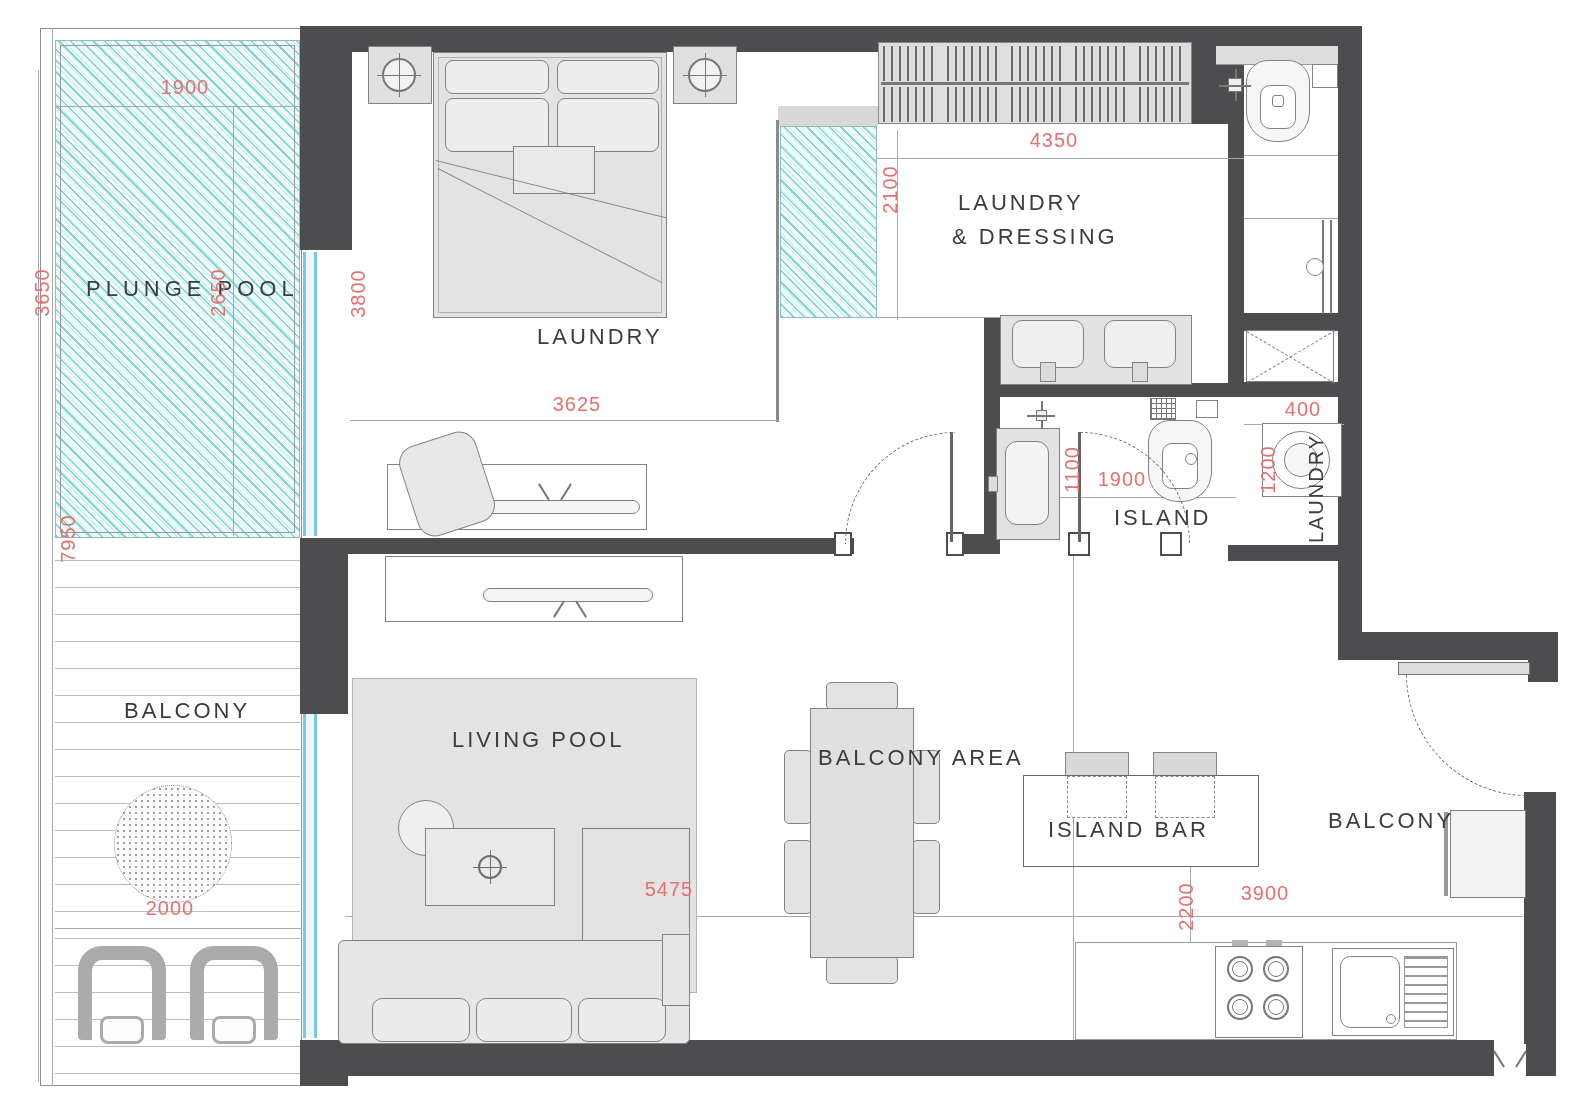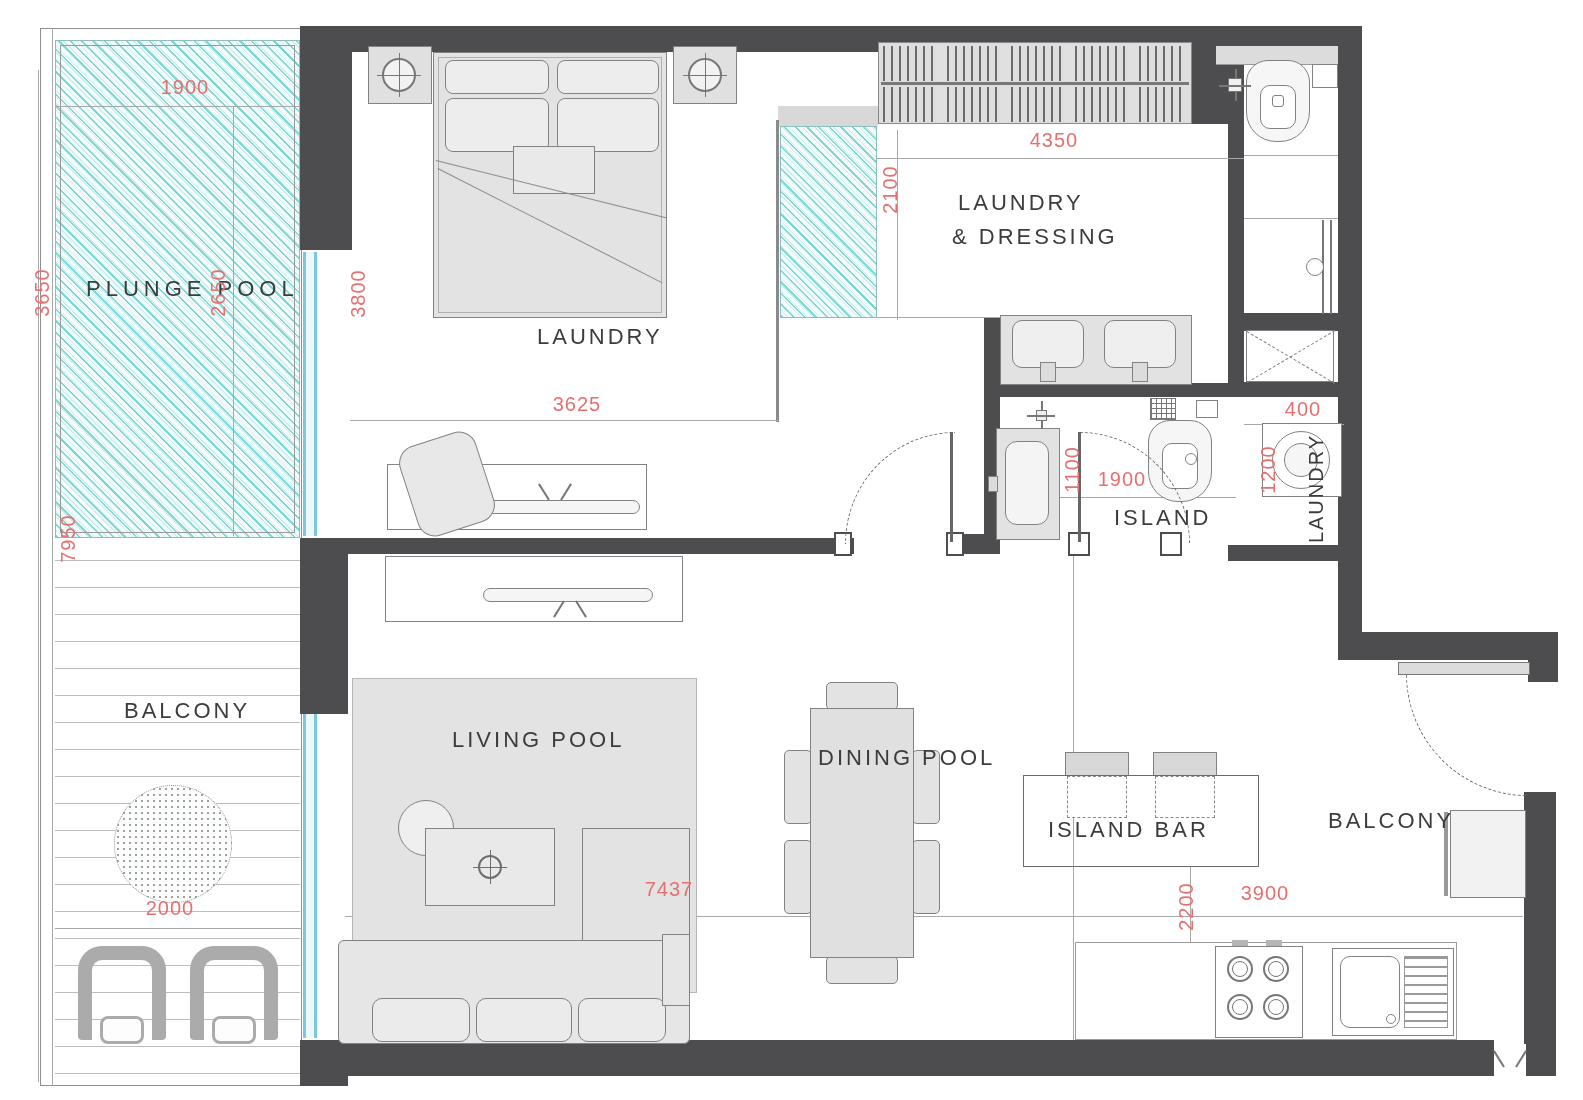--- a/index.html
+++ b/index.html
@@ -247,34 +247,34 @@
     </div>
 
   <div class="rlabel" style="left:86px;top:276px;letter-spacing:5px;">PLUNGE  POOL</div>
   <div class="rlabel" style="left:537px;top:324px;">LAUNDRY</div>
   <div class="rlabel" style="left:958px;top:190px;">LAUNDRY</div>
   <div class="rlabel" style="left:952px;top:224px;">&amp;  DRESSING</div>
   <div class="rlabel" style="left:1114px;top:505px;">ISLAND</div>
   <div class="vlabel" style="left:1251px;top:477px;width:130px;">LAUNDRY</div>
   <div class="rlabel" style="left:124px;top:698px;">BALCONY</div>
   <div class="rlabel" style="left:452px;top:727px;">LIVING  POOL</div>
-  <div class="rlabel" style="left:818px;top:745px;">DINING  POOL</div>
+  <div class="rlabel" style="left:818px;top:745px;">BALCONY  AREA</div>
   <div class="rlabel" style="left:1048px;top:817px;">ISLAND  BAR</div>
   <div class="rlabel" style="left:1328px;top:808px;">BALCONY</div>
 
   <div class="dim" style="left:153px;top:76px;width:64px;">1900</div>
   <div class="dim v" style="left:10px;top:281px;width:64px;">3650</div>
   <div class="dim v" style="left:186px;top:281px;width:64px;">2650</div>
   <div class="dim v" style="left:36px;top:527px;width:64px;">7950</div>
   <div class="dim v" style="left:326px;top:282px;width:64px;">3800</div>
   <div class="dim" style="left:514px;top:393px;width:64px;margin-left:31px;">3625</div>
   <div class="dim" style="left:1022px;top:129px;width:64px;">4350</div>
   <div class="dim v" style="left:858px;top:178px;width:64px;">2100</div>
   <div class="dim" style="left:1090px;top:468px;width:64px;">1900</div>
   <div class="dim v" style="left:1040px;top:458px;width:64px;">1100</div>
   <div class="dim" style="left:1279px;top:398px;width:48px;">400</div>
   <div class="dim v" style="left:1236px;top:458px;width:64px;">1200</div>
-  <div class="dim" style="left:637px;top:878px;width:64px;">7437</div>
+  <div class="dim" style="left:637px;top:878px;width:64px;">5475</div>
   <div class="dim" style="left:138px;top:897px;width:64px;">2000</div>
   <div class="dim v" style="left:1154px;top:895px;width:64px;">2200</div>
   <div class="dim" style="left:1233px;top:882px;width:64px;">3900</div>
 
 </div>
 
 </body></html>

